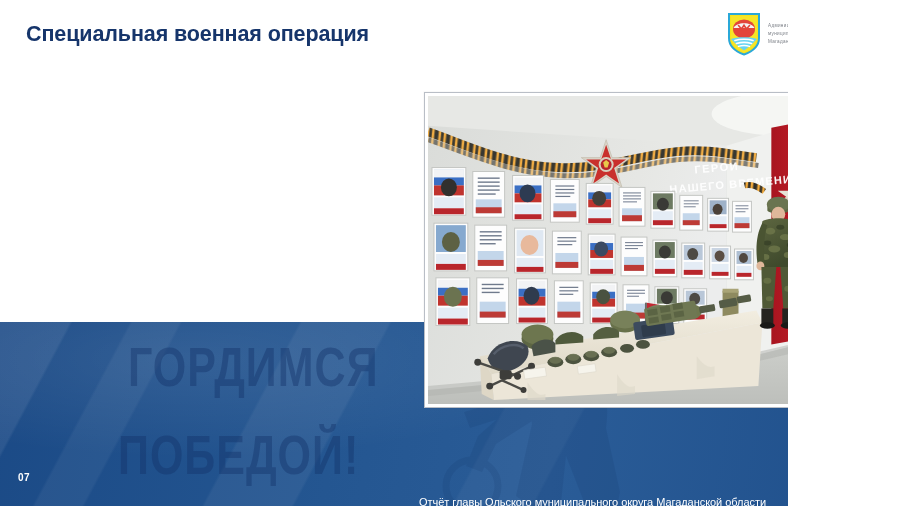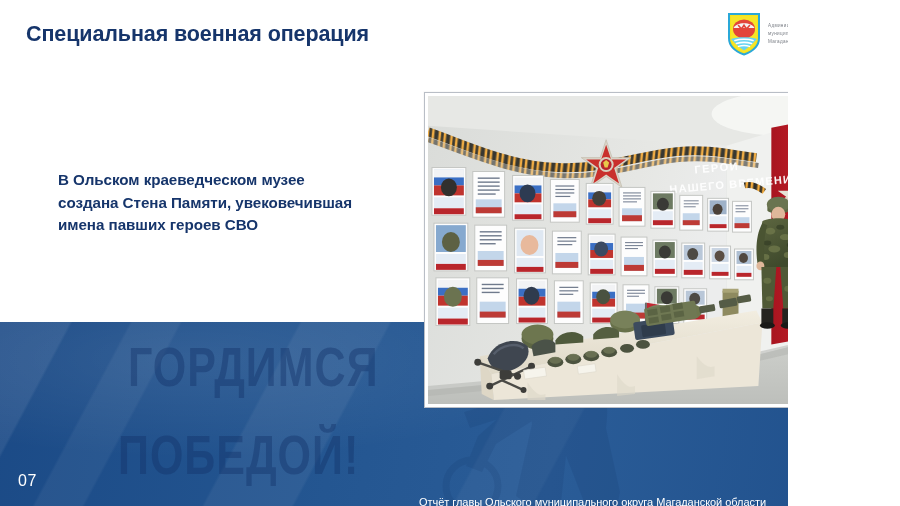--- a/index.html
+++ b/index.html
@@ -111,22 +111,22 @@
     font-size: 14.6px;
     font-weight: bold;
     line-height: 1.45;
     color: #ffffff;
     letter-spacing: -0.1px;
   }
 
   .page-num {
     position: absolute;
     left: 18px; top: 472px;
-    font-size: 16px;
-    font-weight: normal;
+    font-size: 10px;
+    font-weight: bold;
     color: #ffffff;
     letter-spacing: 0.5px;
   }
   .footer-note {
     position: absolute;
     right: 22px; top: 496px;
     font-size: 11px;
     color: #ffffff;
     letter-spacing: -0.05px;
     font-weight: normal;
@@ -166,21 +166,20 @@
         <path d="M11.5 34.4 C15 33.4 19 33.4 22.5 34.4" fill="none" stroke="#ffffff" stroke-width="1.5" stroke-linecap="round"></path>
       </svg>
     </span>
     <div class="logo-text">
       <div>Администрация Ольского</div>
       <div>муниципального округа</div>
       <div>Магаданской области</div>
     </div>
   </div>
 
-  <div class="body-text">В Ольском краеведческом музее создана Стена Памяти, увековечившая имена павших героев СВО</div>
 
   <div class="banner">
     <div class="banner-sheen"></div>
     <svg class="soldier-wm" viewBox="0 0 330 200" xmlns="http://www.w3.org/2000/svg" aria-hidden="true">
       <g fill="#0d2a5c">
         <ellipse cx="150" cy="36" rx="30" ry="20"></ellipse>
         <path d="M120 48 C112 60 108 84 112 108 L96 180 L118 196 L140 196 L146 140 L168 196 L196 196 L200 176 L186 112 C190 86 184 60 172 48 Z"></path>
         <path d="M112 72 L58 120 L46 150 L62 156 L76 128 L120 100 Z"></path>
         <circle cx="52" cy="170" r="26" fill="none" stroke="#0d2a5c" stroke-width="7"></circle>
         <path d="M44 96 L128 72 L134 86 L50 112 Z"></path>

